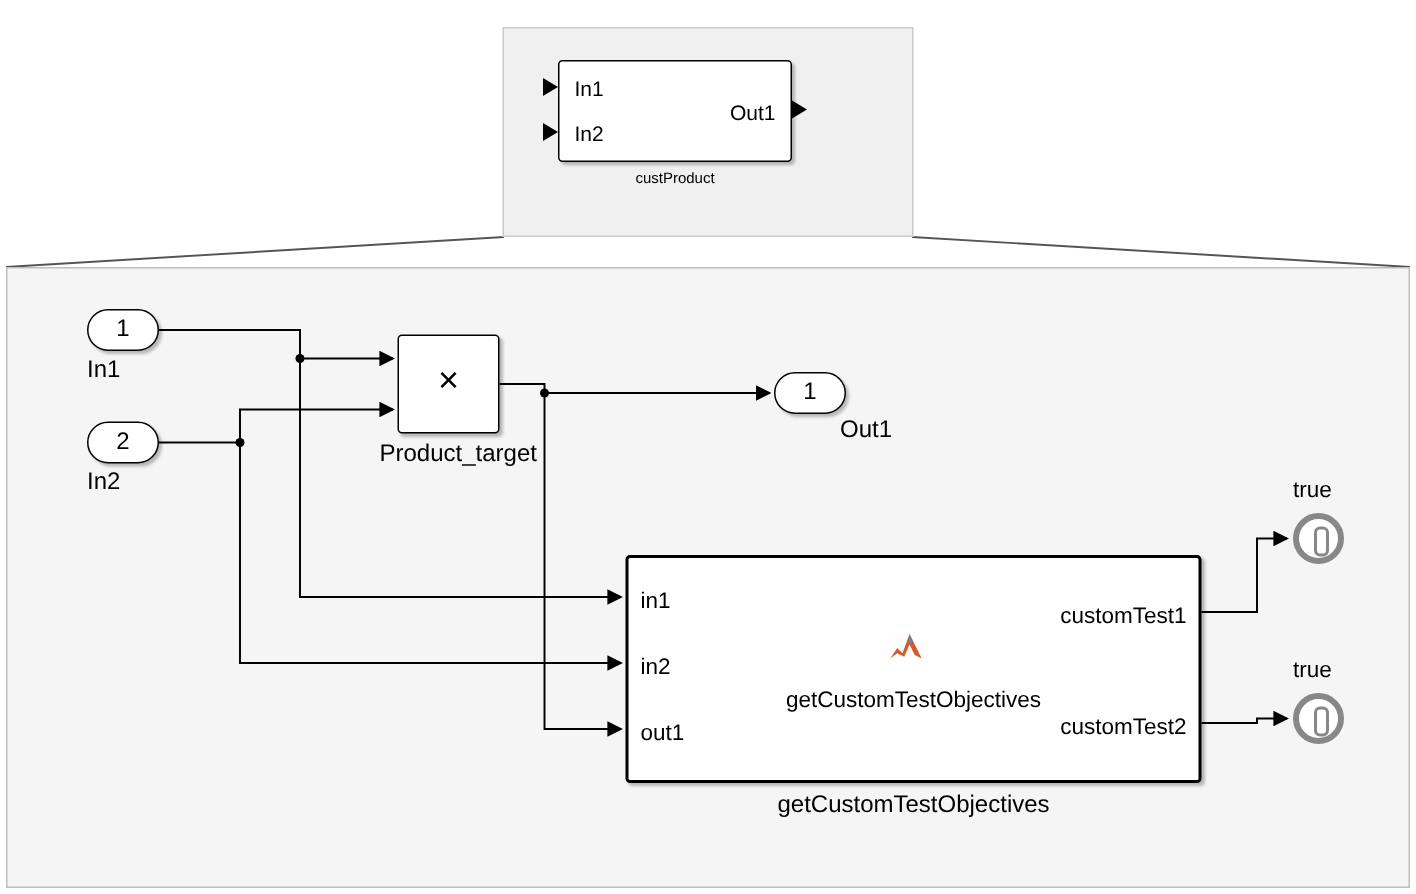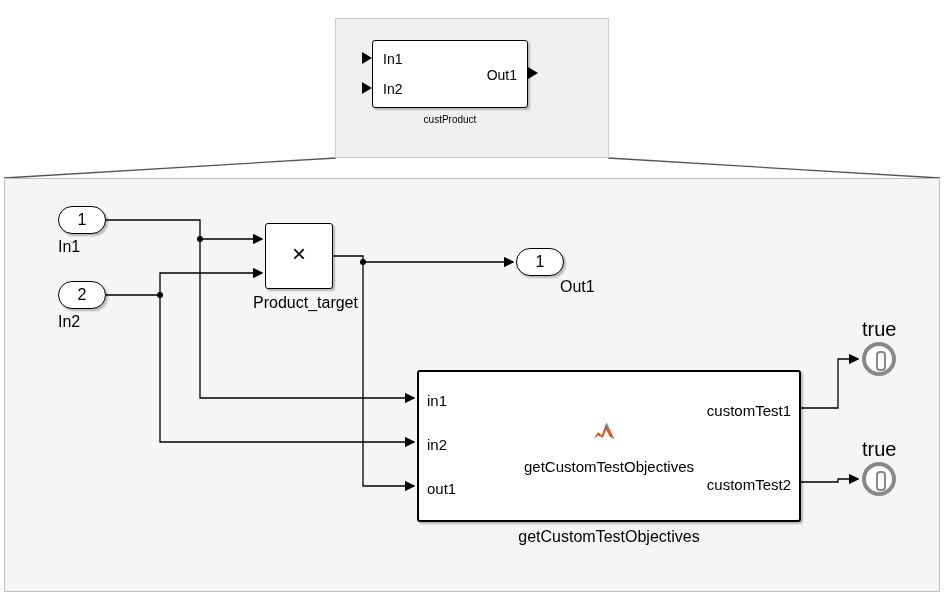--- a/index.html
+++ b/index.html
@@ -151,21 +151,21 @@
     top: 418px;
     width: 28px;
     height: 28px;
   }
   svg.wires {
     position: absolute;
     left: 0; top: 0;
     width: 944px; height: 596px;
     pointer-events: none;
   }
-  .small-label { font-size: 20px; }
+  .small-label { font-size: 15px; }
 </style>
 </head>
 <body>
 
 <svg class="expand">
   <line x1="336" y1="158" x2="4" y2="178" stroke="#555" stroke-width="1.3"></line>
   <line x1="608" y1="158" x2="940" y2="178" stroke="#555" stroke-width="1.3"></line>
 </svg>
 
 <div class="top-area"></div>

